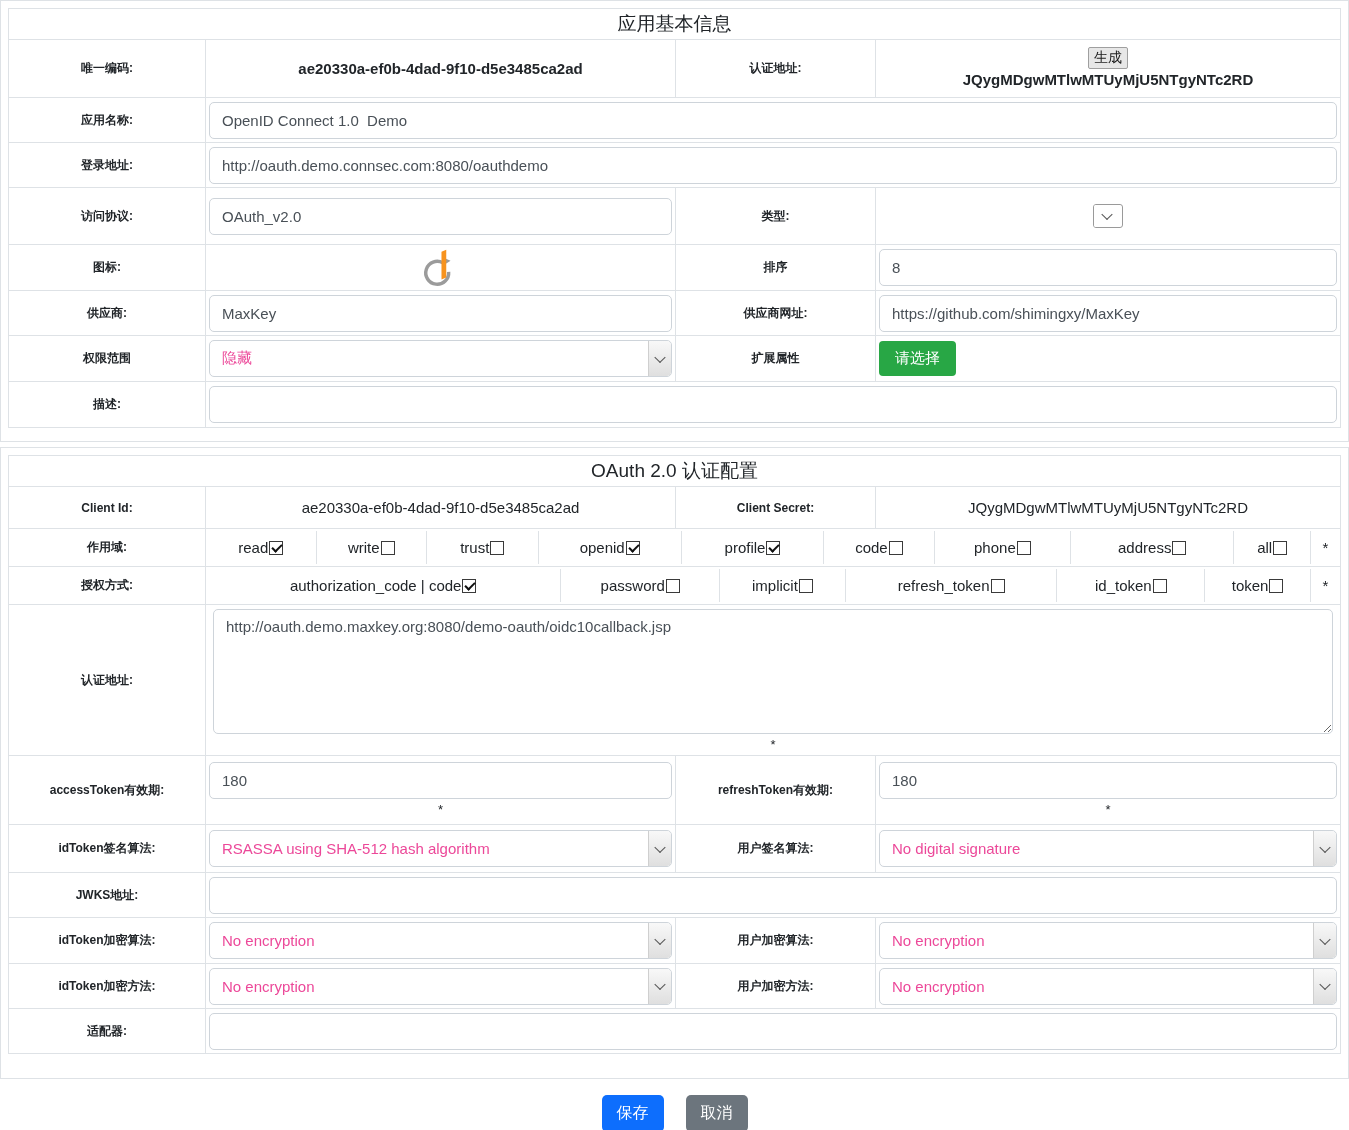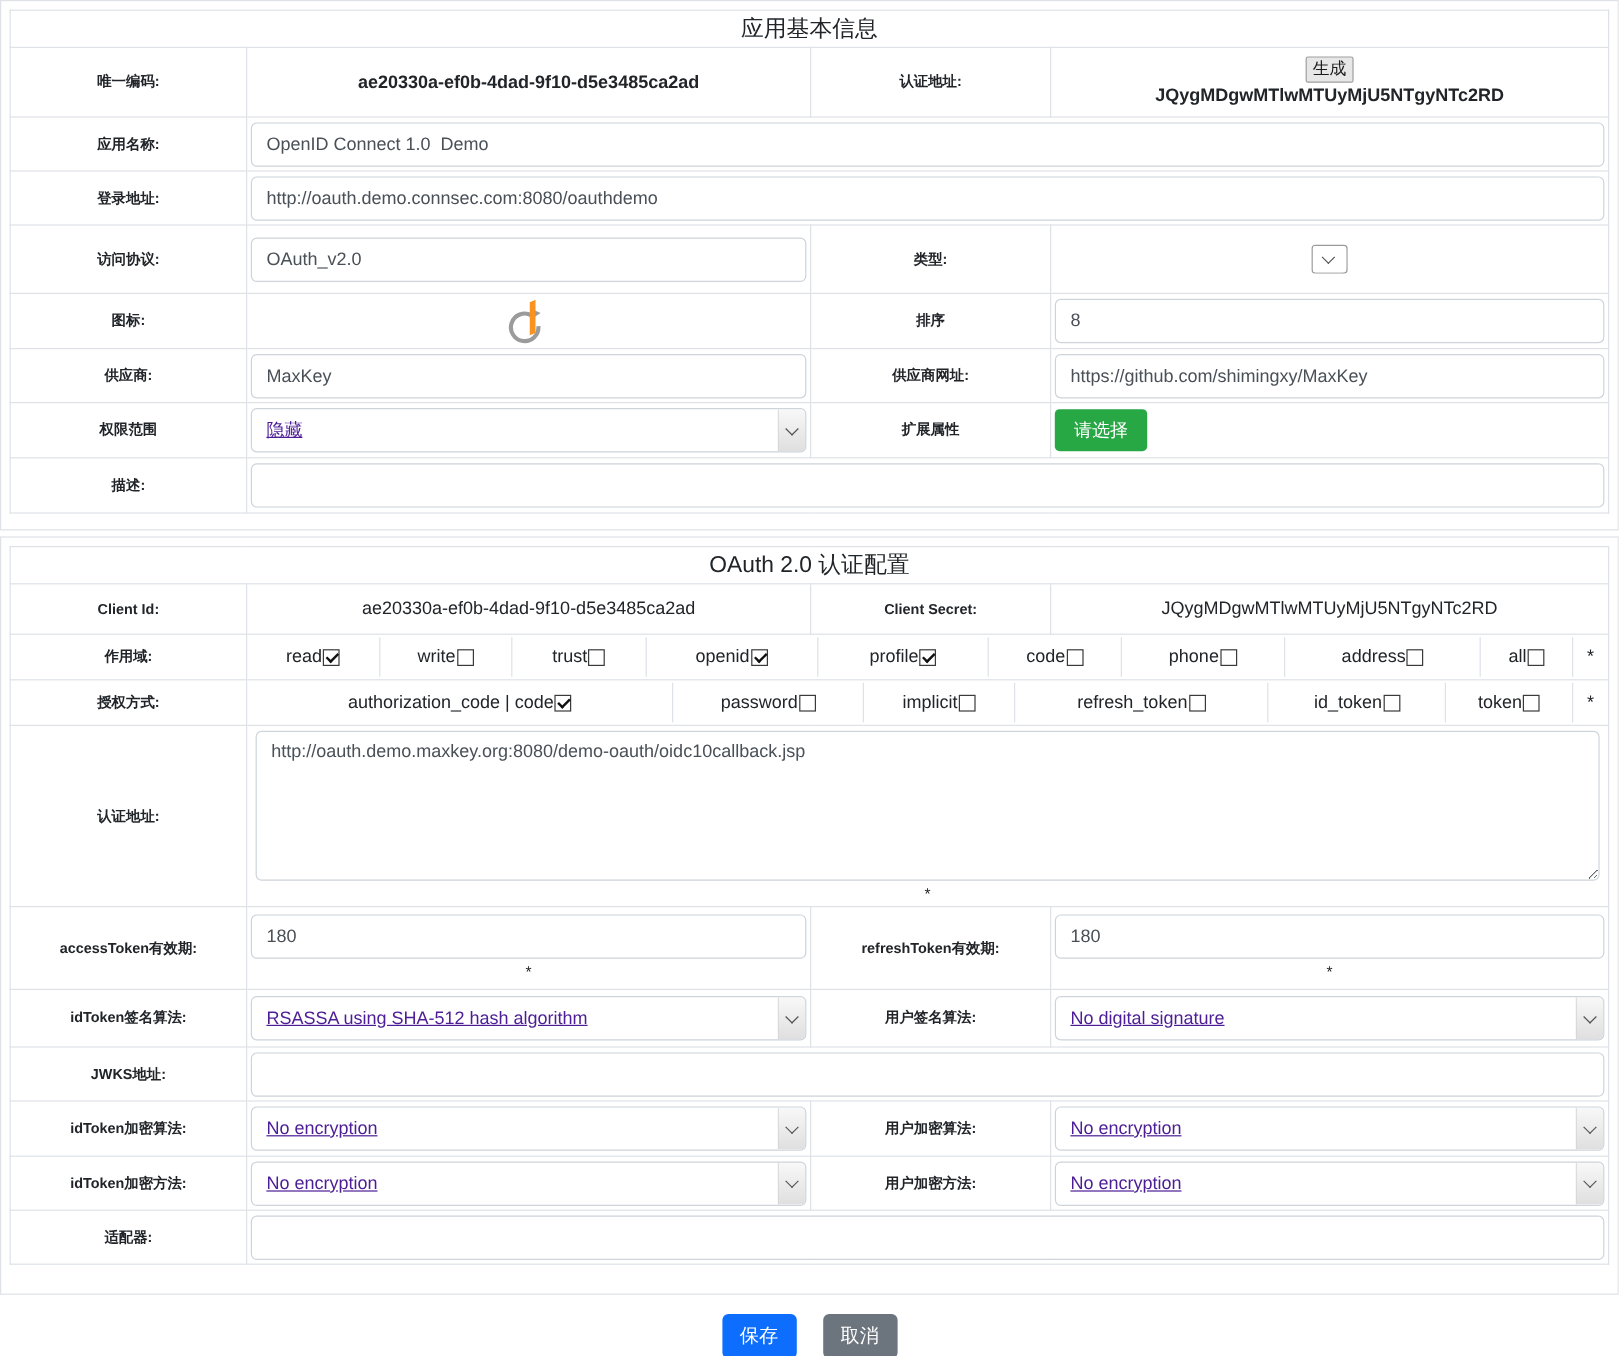--- a/index.html
+++ b/index.html
@@ -19,22 +19,22 @@
   .bold { font-weight:bold; }
   .inp {
     width:100%; height:37px; border:1px solid #ced4da; border-radius:5px;
     padding:6px 12px; font-size:15px; color:#495057; font-family:inherit;
     background:#fff; outline:none; display:block;
   }
   textarea.inp { height:125px; resize:both; line-height:1.4; }
   
   .sel {
     position:relative; display:flex; align-items:center; width:100%; height:37px;
-    border:1px solid #ced4da; border-radius:5px; background:#fff; color:#4c1d95;
-    padding:0 30px 0 12px; cursor:default; overflow:hidden;text-decoration:underline;
+    border:1px solid #ced4da; border-radius:5px; background:#fff; color:#ec4899;
+    padding:0 30px 0 12px; cursor:default; overflow:hidden;
   }
   .sel::after {
     content:""; position:absolute; right:0; top:0; bottom:0; width:22px;
     background:linear-gradient(#f8f8f8,#dfdfdf); border-left:1px solid #cfcfcf;
     border-radius:0 4px 4px 0;
   }
   .sel::before {
     content:""; position:absolute; right:7px; top:50%; width:7px; height:7px;
     border-right:1.6px solid #555; border-bottom:1.6px solid #555;
     transform:translateY(-70%) rotate(45deg); z-index:1;

